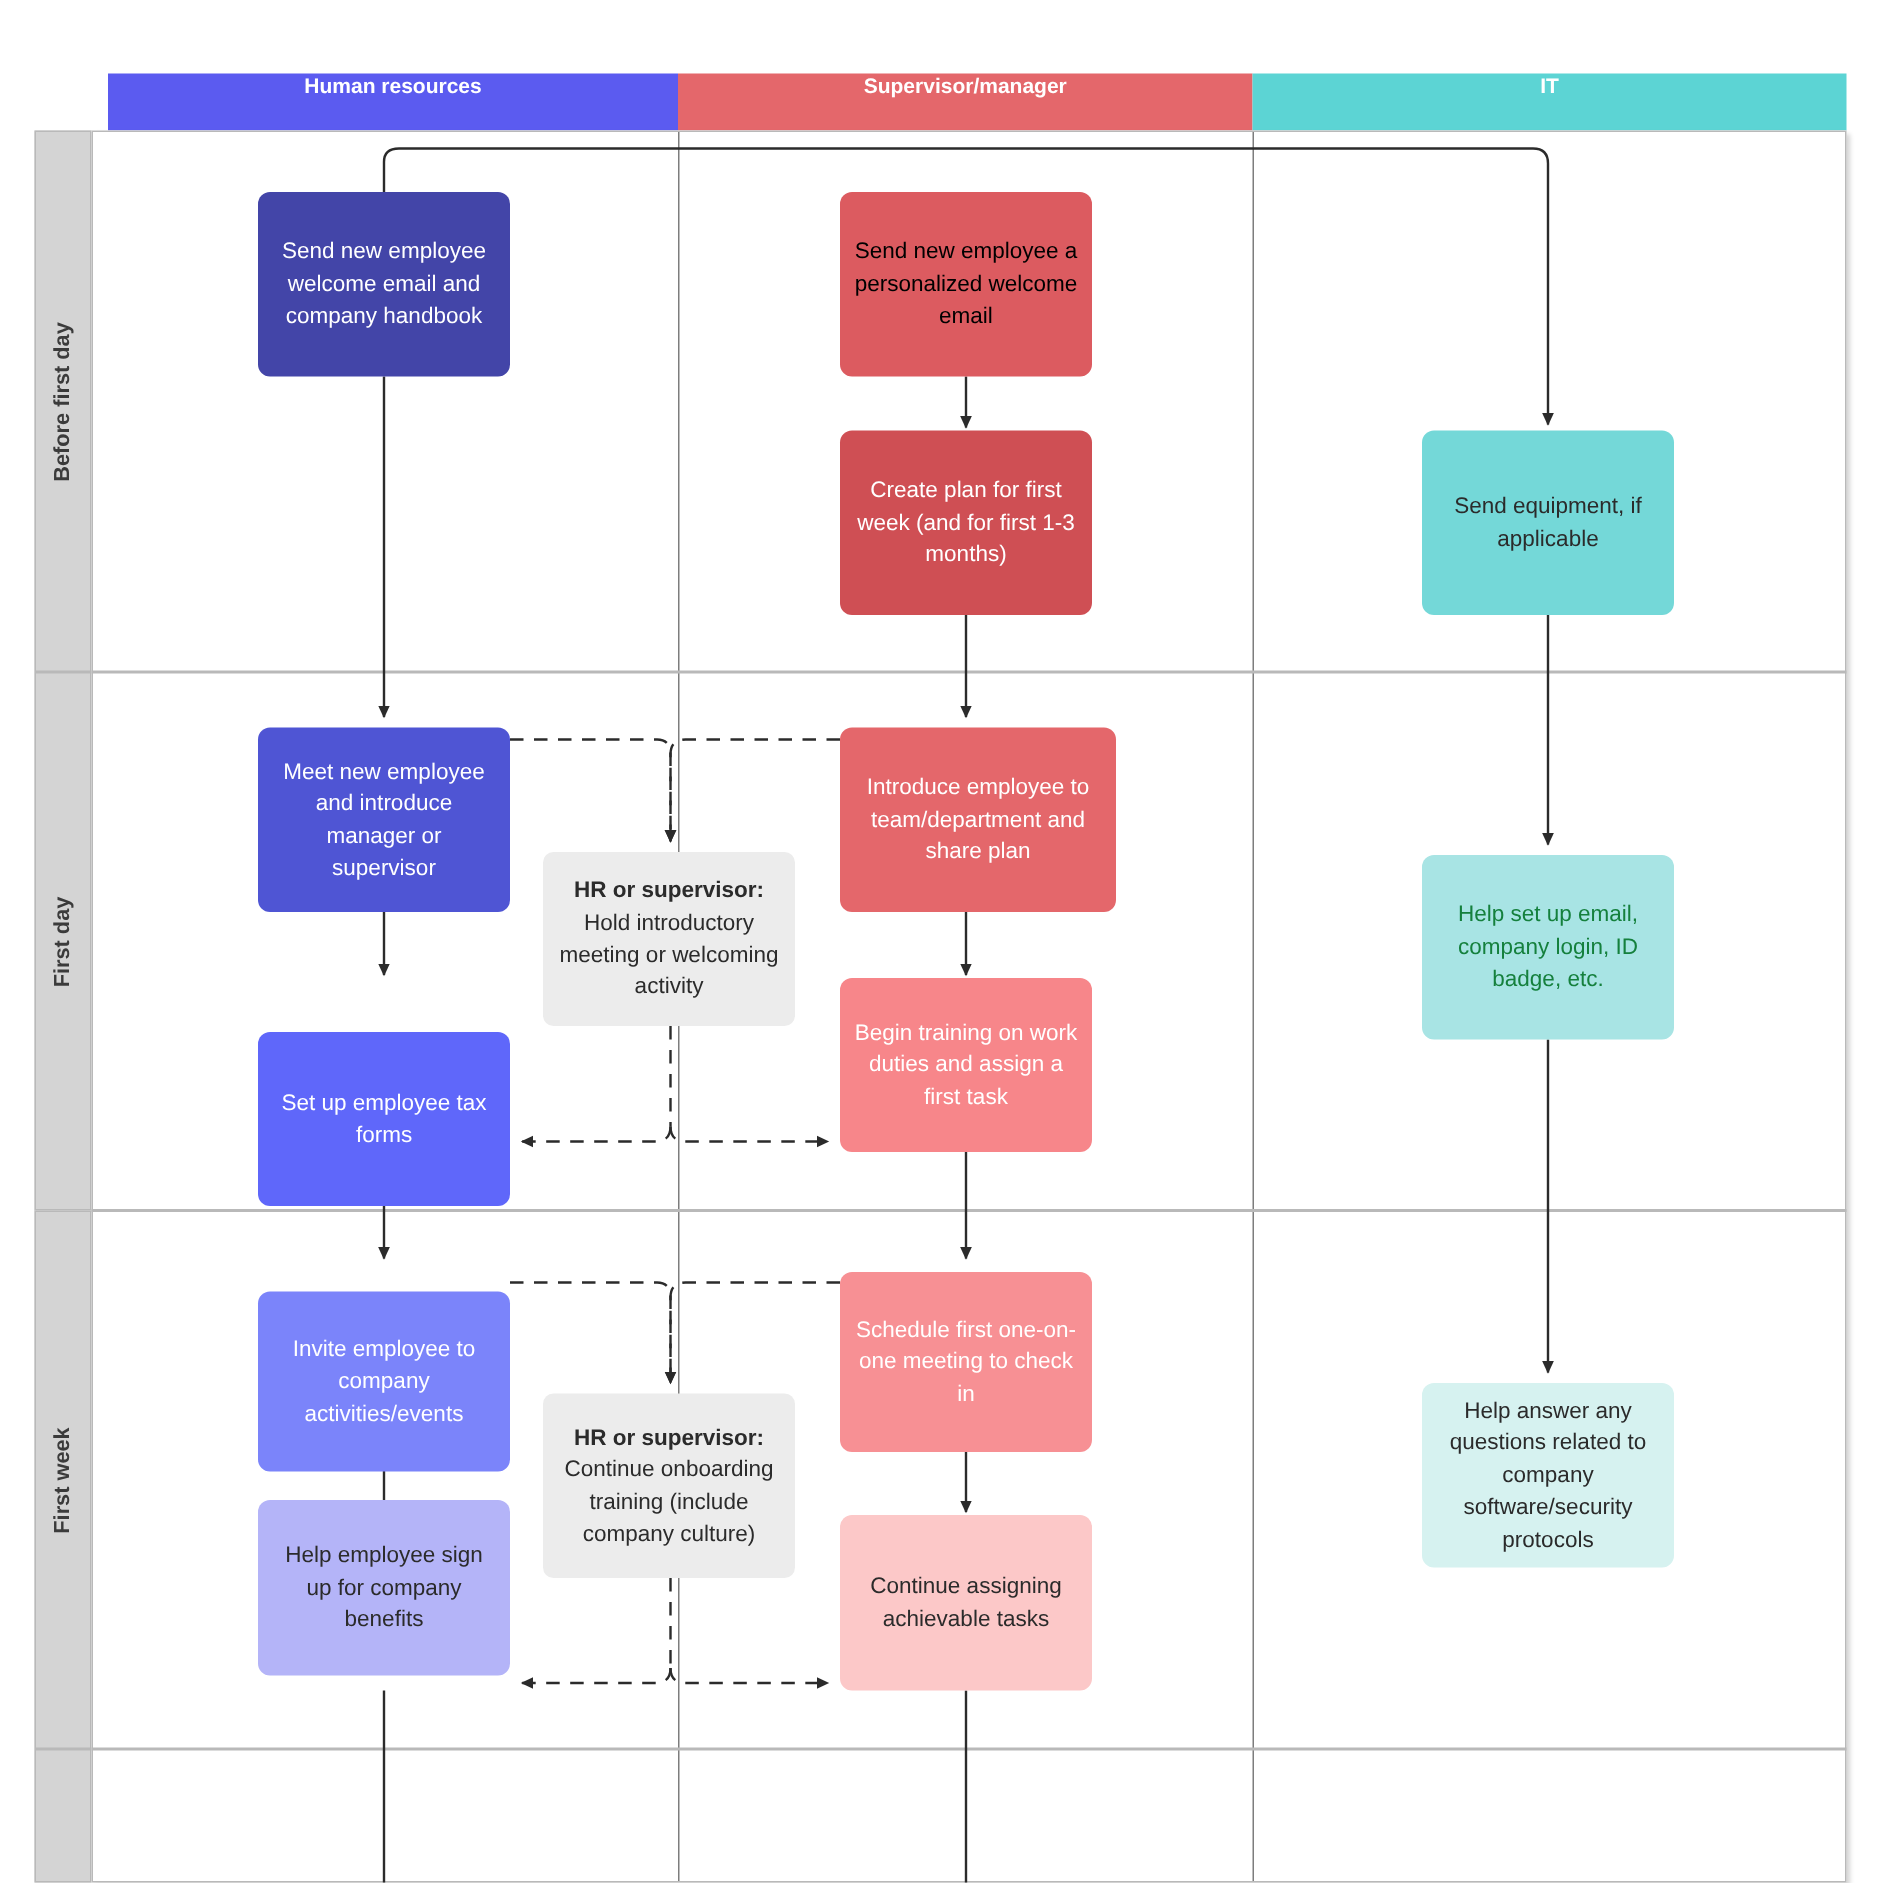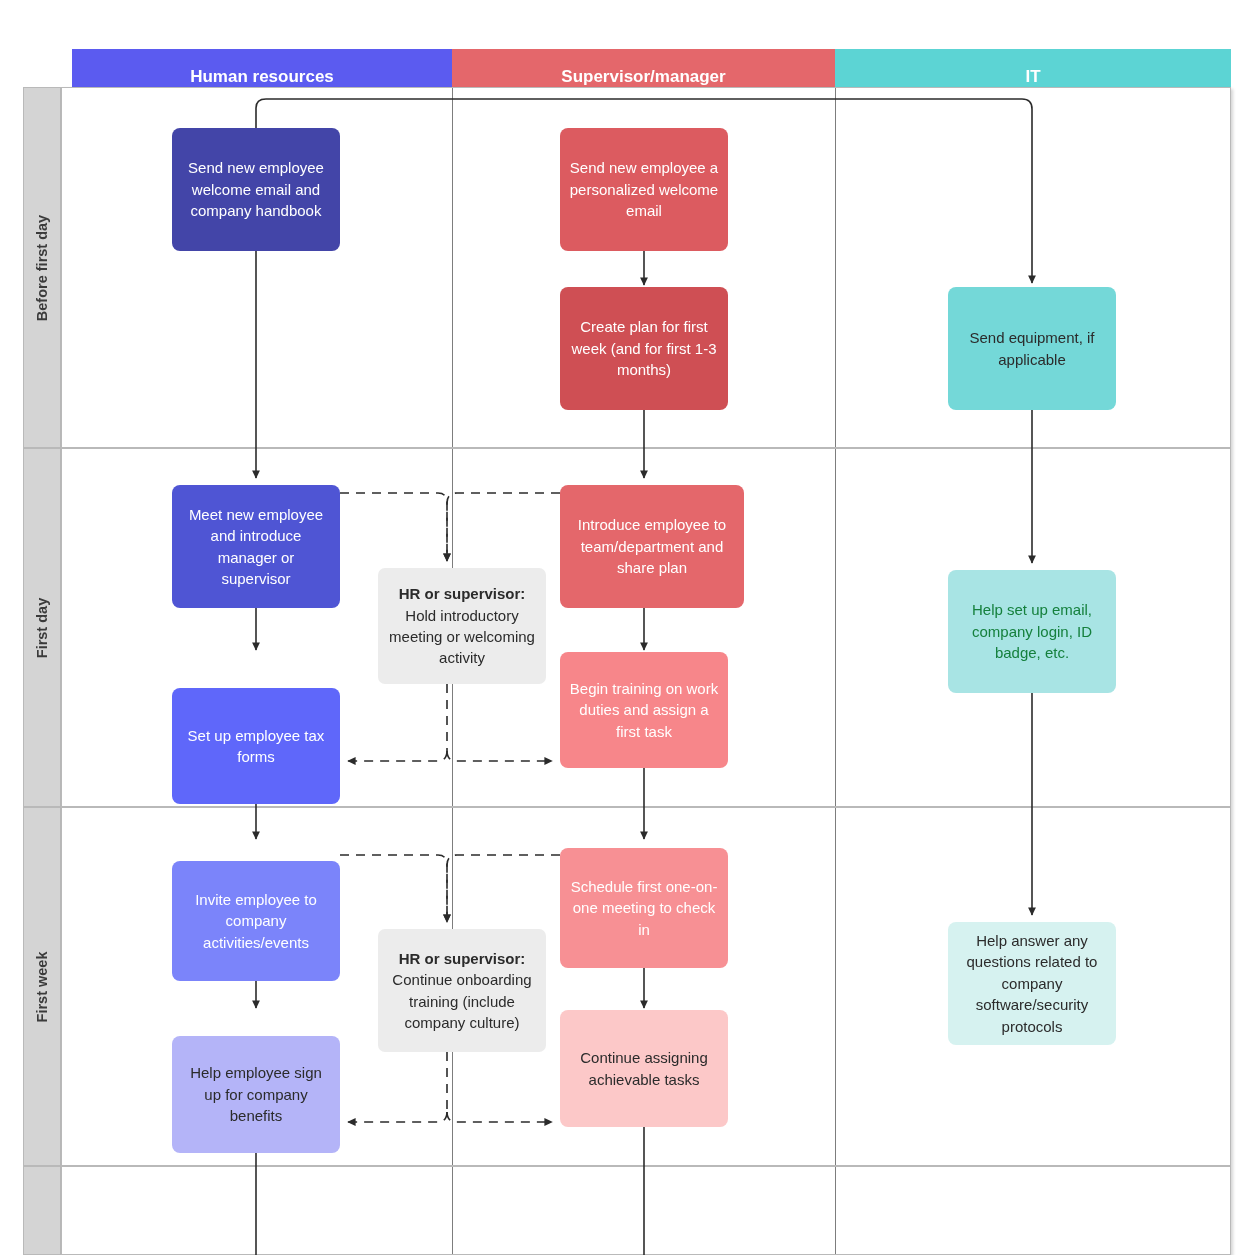--- a/index.html
+++ b/index.html
@@ -2,22 +2,22 @@
 <html><head>
 <meta charset="utf-8">
 <style>
   html,body{margin:0;padding:0;background:#ffffff;}
   body{width:1255px;height:1255px;font-family:"Liberation Sans",sans-serif;overflow:hidden;}
   #stage{position:relative;width:1255px;height:1255px;}
 
   
   .lane-header{
     position:absolute;height:38px;top:49px;
-    display:flex;align-items:flex-end;justify-content:center;
-    color:#ffffff;font-weight:bold;font-size:17px;
+    display:flex;align-items:flex-start;justify-content:center;
+    color:#ffffff;font-weight:bold;font-size:14px;
     box-sizing:border-box;
   }
   .row-label{
     position:absolute;left:23px;width:38px;
     background:#d4d4d4;border:1px solid #b9b9b9;box-sizing:border-box;
   }
   .row-label span{
     position:absolute;left:50%;top:50%;
     transform:translate(-50%,-50%) rotate(-90deg);
     white-space:nowrap;font-size:14.5px;font-weight:bold;color:#3b3b3b;
@@ -29,21 +29,21 @@
   }
   .vline{position:absolute;width:1px;background:#7d7d7d;}
   .hline{position:absolute;height:2px;background:#b9b9b9;left:61px;width:1170px;}
 
   
   .node{
     position:absolute;border-radius:8px;box-sizing:border-box;
     display:flex;align-items:center;justify-content:center;text-align:center;
     font-size:15px;line-height:1.43;padding:6px 9px;z-index:5;
   }
-  .node.note{border-radius:7px;margin-left:16px;}
+  .node.note{border-radius:7px;}
   .note b{font-weight:bold;}
 
   
   svg.wires{position:absolute;left:0;top:0;width:1255px;height:1255px;
             pointer-events:none;z-index:3;overflow:visible;}
 </style>
 </head>
 <body>
 
 <div id="stage">
@@ -116,21 +116,21 @@
       <path d="M340,855 L438,855 Q447,855 447,865 L447,922" marker-end="url(#arw)"></path>
       <path d="M560,855 L457,855 Q447,855 447,865 L447,922" marker-end="url(#arw)"></path>
       <path d="M447,1052 L447,1112"></path>
       <path d="M447,1112 Q447,1122 437,1122 L348,1122" marker-end="url(#arw)"></path>
       <path d="M447,1112 Q447,1122 457,1122 L552,1122" marker-end="url(#arw)"></path>
     </g>
   </svg>
 
   <div class="node" style="left:172px;top:128px;width:168px;height:123px;background:#4345a8;color:#ffffff;">Send new employee welcome email and company handbook</div>
 
-  <div class="node" style="left:560px;top:128px;width:168px;height:123px;background:#dc5b60;color:#ffffff;">Send new employee a personalized welcome email</div>
+  <div class="node" style="left:560px;top:128px;width:168px;height:123px;background:#dc5b60;color:#000000;">Send new employee a personalized welcome email</div>
 
   <div class="node" style="left:560px;top:287px;width:168px;height:123px;background:#cf4f54;color:#ffffff;">Create plan for first week (and for first 1-3 months)</div>
 
   <div class="node" style="left:948px;top:287px;width:168px;height:123px;background:#74d8d8;color:#2b2b2b;">Send equipment, if applicable</div>
 
   <div class="node" style="left:172px;top:485px;width:168px;height:123px;background:#4f55d4;color:#ffffff;">Meet new employee and introduce manager or supervisor</div>
 
   <div class="node" style="left:172px;top:688px;width:168px;height:116px;background:#5f67fa;color:#ffffff;">Set up employee tax forms</div>
 
   <div class="node note" style="left:362px;top:568px;width:168px;height:116px;background:#ececec;color:#2b2b2b;
@@ -140,21 +140,21 @@
   </div>
 
   <div class="node" style="left:560px;top:485px;width:184px;height:123px;background:#e4676b;color:#ffffff;">Introduce employee to team/department and share plan</div>
 
   <div class="node" style="left:560px;top:652px;width:168px;height:116px;background:#f7868a;color:#ffffff;">Begin training on work duties and assign a first task</div>
 
   <div class="node" style="left:948px;top:570px;width:168px;height:123px;background:#a8e4e4;color:#15803d;">Help set up email, company login, ID badge, etc.</div>
 
   <div class="node" style="left:172px;top:848px;width:168px;height:120px;background:#7b84fa;color:#ffffff;margin-top:13px;">Invite employee to company activities/events</div>
 
-  <div class="node" style="left:172px;top:1036px;width:168px;height:117px;background:#b4b4f8;color:#2b2b2b;">Help employee sign up for company benefits</div>
+  <div class="node" style="left:172px;top:1000px;width:168px;height:117px;background:#b4b4f8;color:#2b2b2b;">Help employee sign up for company benefits</div>
 
   <div class="node note" style="left:362px;top:929px;width:168px;height:123px;background:#ececec;color:#2b2b2b;
               flex-direction:column;">
     <b>HR or supervisor:</b>
     <span>Continue onboarding training (include company culture)</span>
   </div>
 
   <div class="node" style="left:560px;top:848px;width:168px;height:120px;background:#f79094;color:#ffffff;">Schedule first one-on-one meeting to check in</div>
 
   <div class="node" style="left:560px;top:1010px;width:168px;height:117px;background:#fcc8c8;color:#2b2b2b;">Continue assigning achievable tasks</div>

